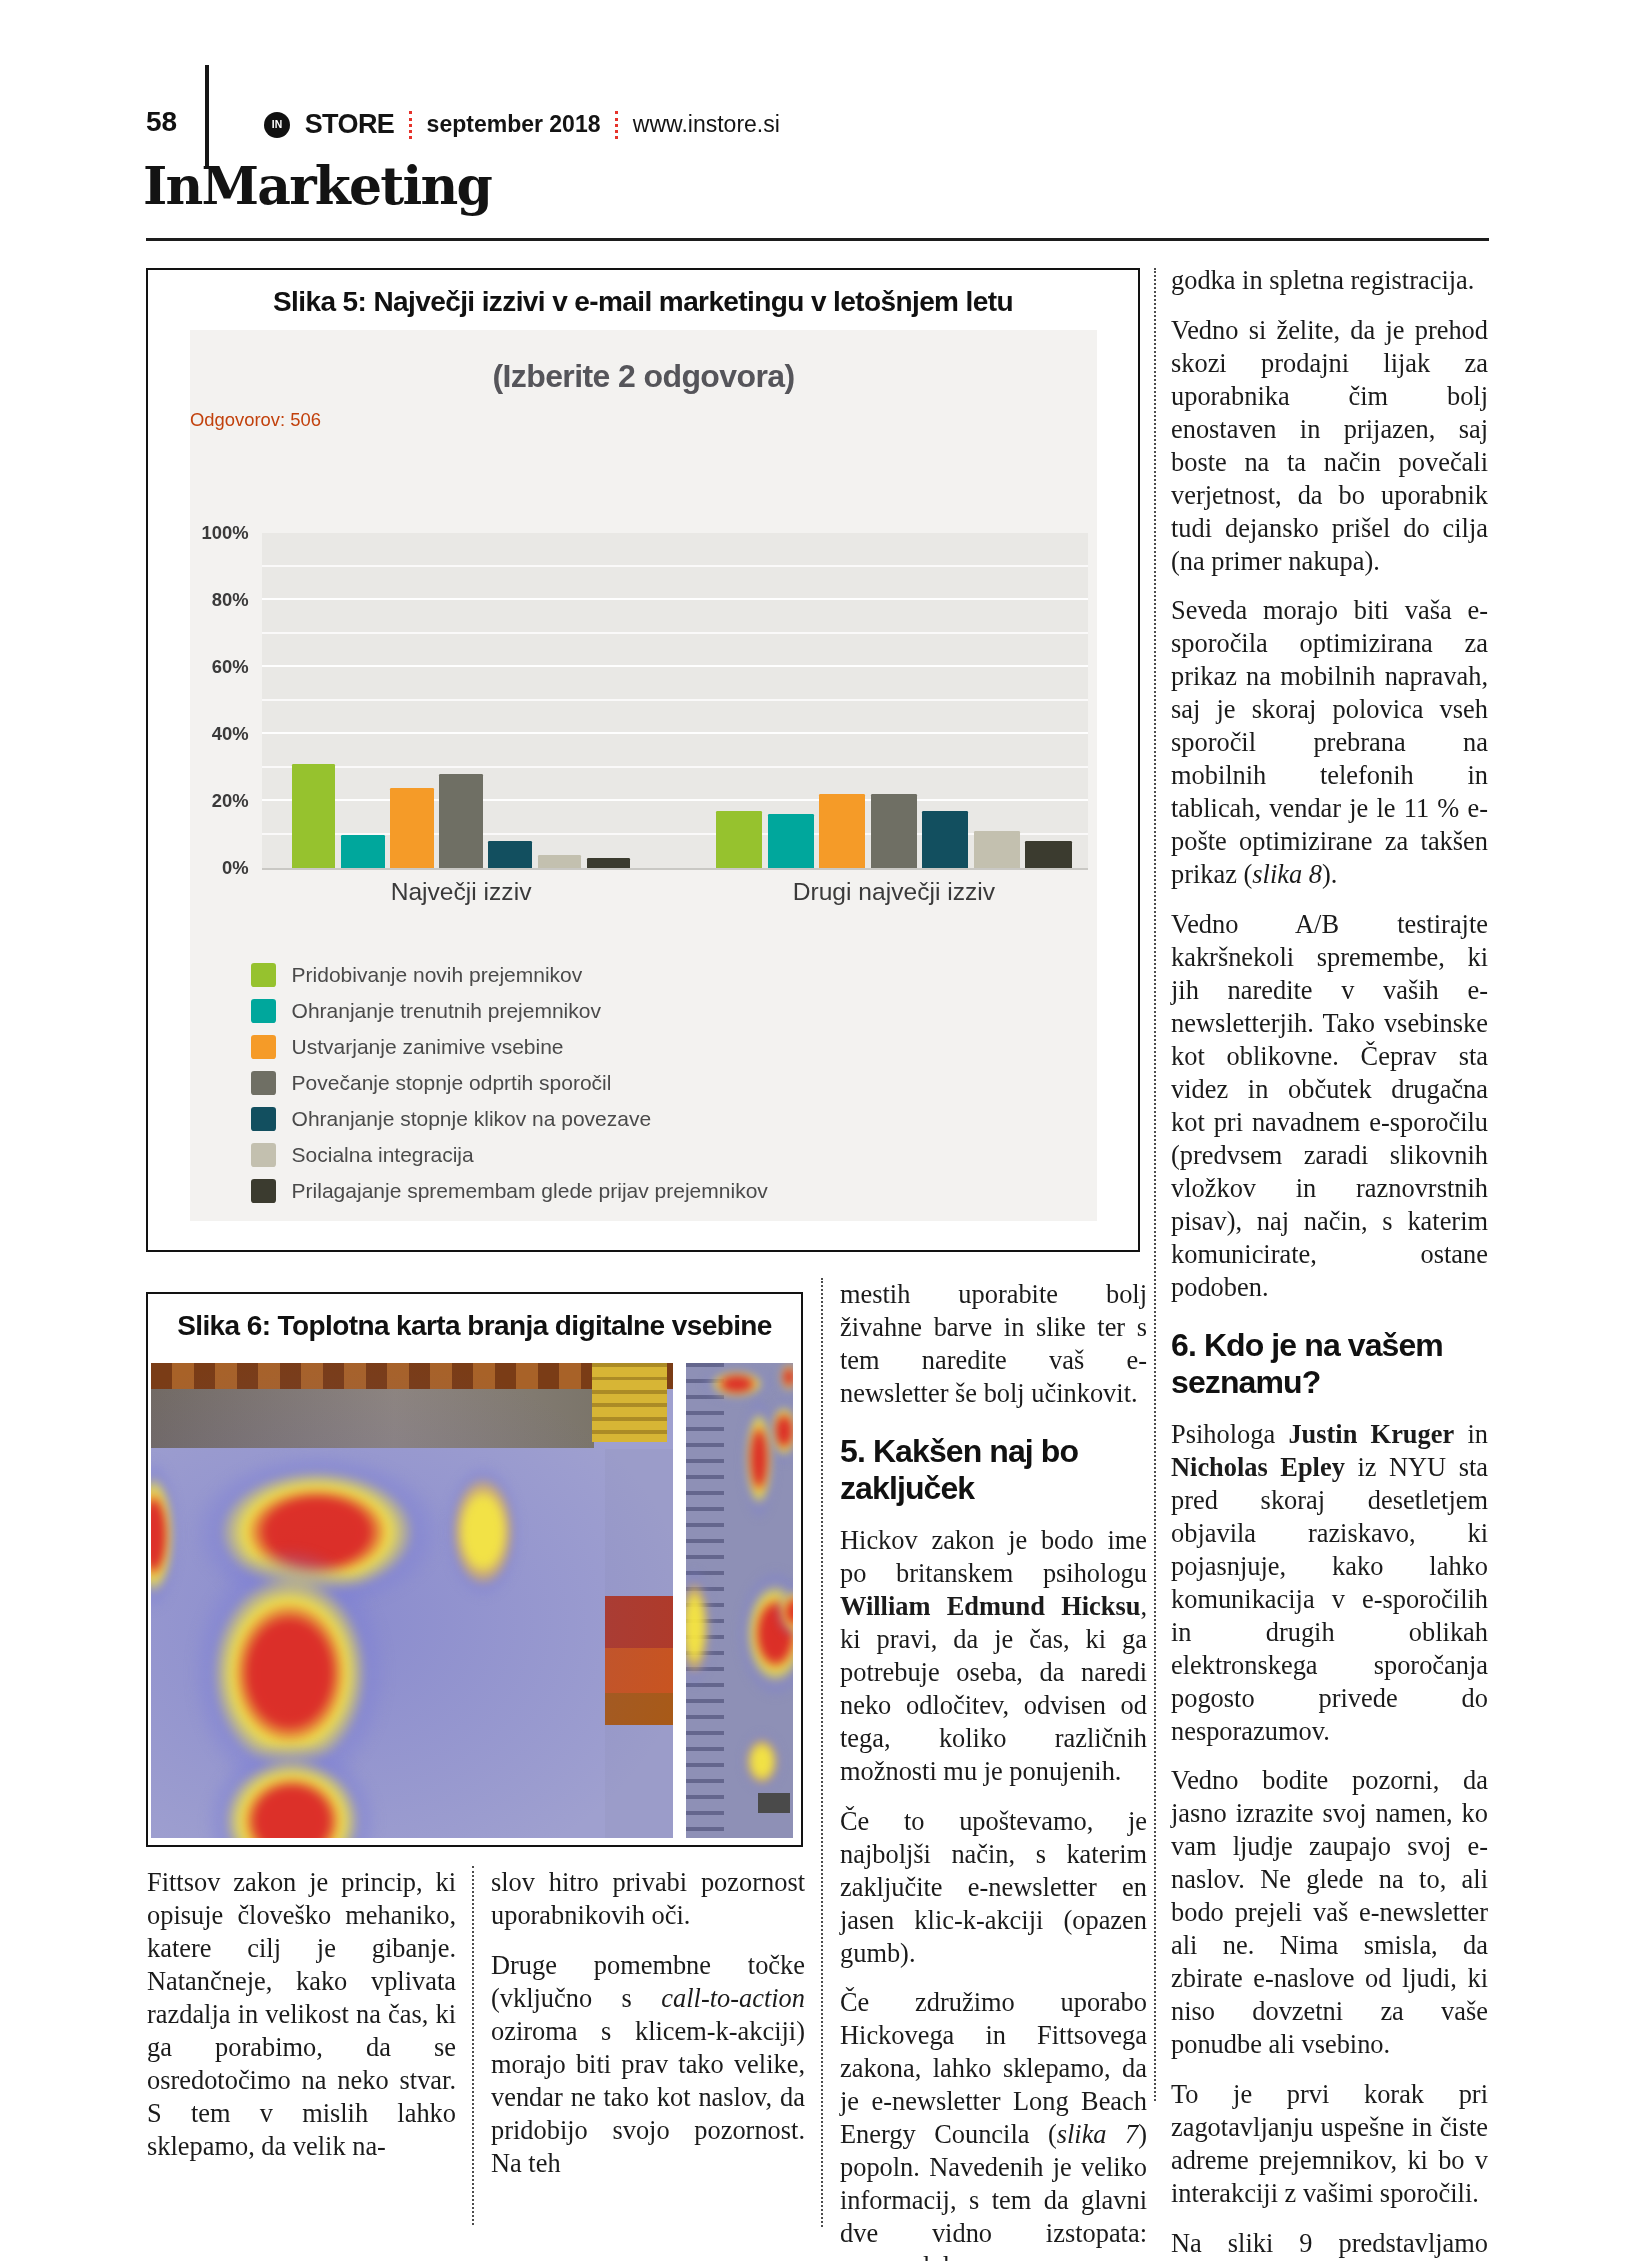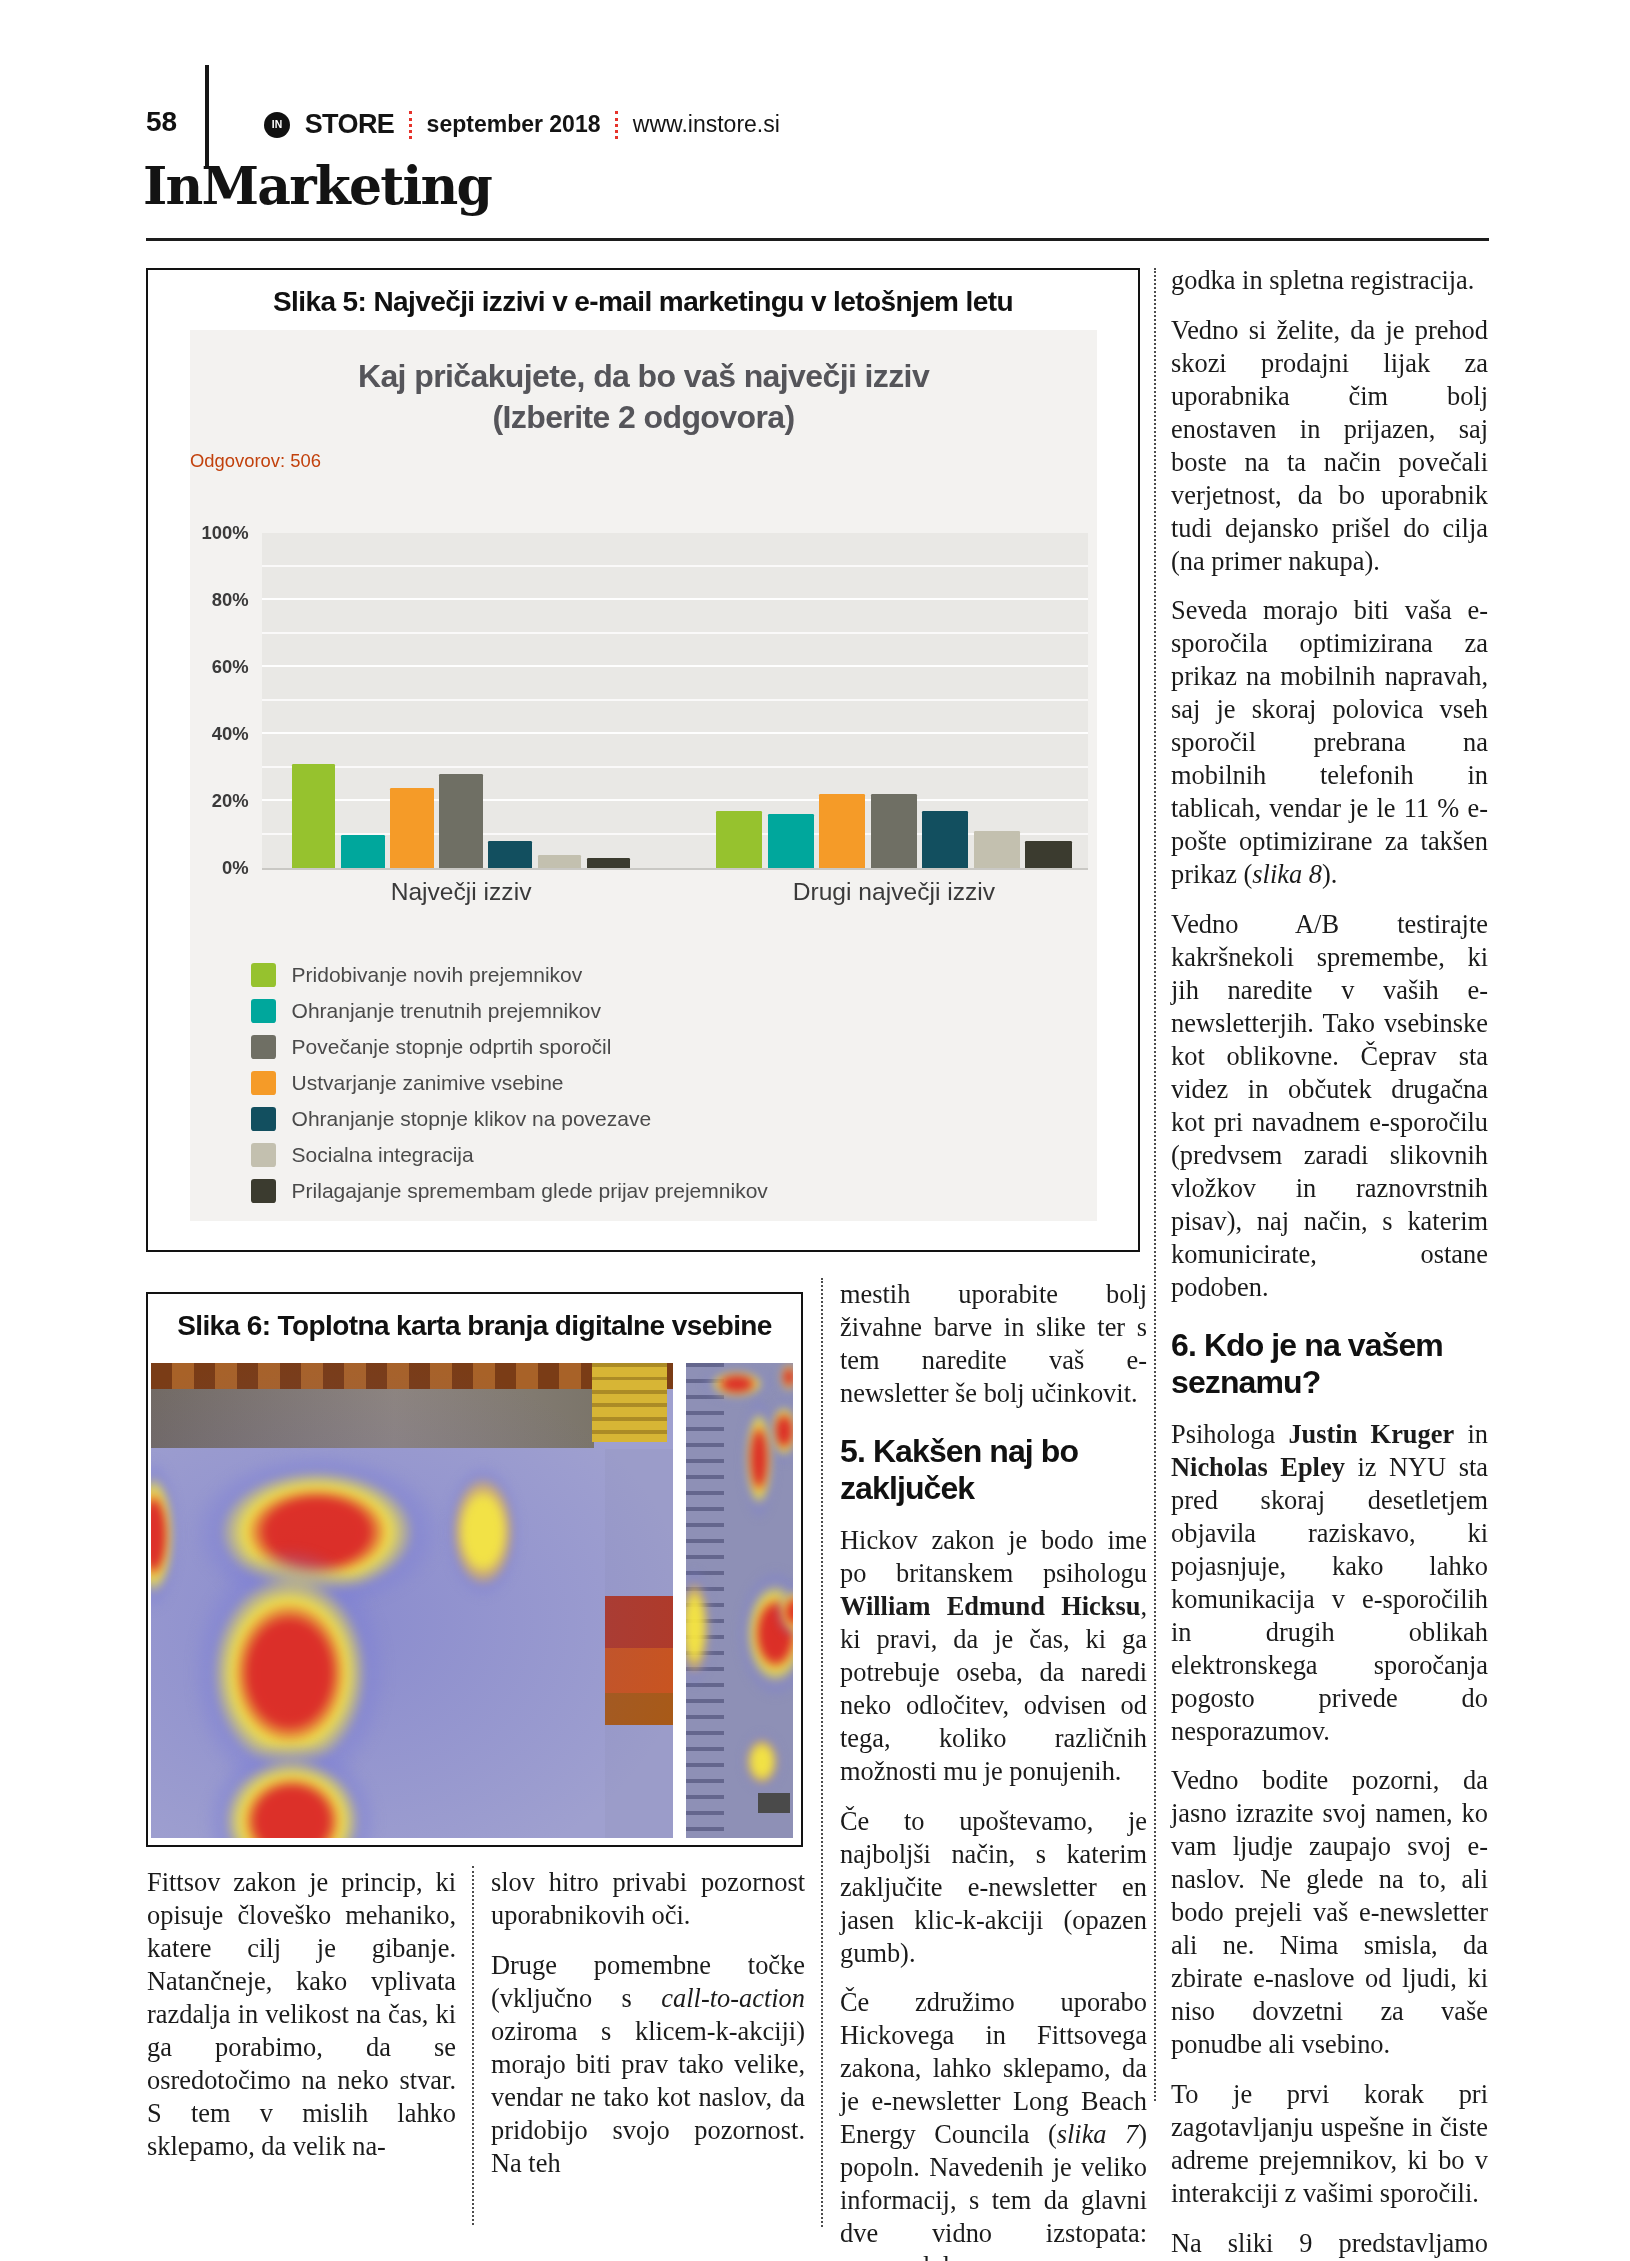--- a/index.html
+++ b/index.html
@@ -104,21 +104,20 @@
   <span class="red-dots"></span>
   <span class="site">www.instore.si</span>
 </div>
 <div class="abs section-title">InMarketing</div>
 <div class="abs head-rule"></div>
 
 <div class="abs figbox fig5">
   <div class="fig-title">Slika 5: Največji izzivi v e-mail marketingu v letošnjem letu</div>
   <div class="chart-wrap">
     <div class="chart-title">
-      <div>Kaj pričakujete, da bo vaš največji izziv</div>
       <div>(Izberite 2 odgovora)</div>
     </div>
     <div class="chart-sub">Odgovorov: 506</div>
     <div class="plot">
         <div class="gridline" style="bottom: 10%;"></div>
         <div class="gridline major" style="bottom: 20%;"></div>
         <div class="gridline" style="bottom: 30%;"></div>
         <div class="gridline major" style="bottom: 40%;"></div>
         <div class="gridline" style="bottom: 50%;"></div>
         <div class="gridline major" style="bottom: 60%;"></div>
@@ -157,26 +156,26 @@
     <div class="legend">
         <div class="legend-item">
           <span class="legend-swatch" style="background: rgb(150, 194, 46);"></span>
           <span class="legend-label">Pridobivanje novih prejemnikov</span>
         </div>
         <div class="legend-item">
           <span class="legend-swatch" style="background: rgb(0, 167, 156);"></span>
           <span class="legend-label">Ohranjanje trenutnih prejemnikov</span>
         </div>
         <div class="legend-item">
+          <span class="legend-swatch" style="background: rgb(245, 155, 40);"></span>
+          <span class="legend-label">Ustvarjanje zanimive vsebine</span>
+        </div>
+        <div class="legend-item">
           <span class="legend-swatch" style="background: rgb(111, 111, 100);"></span>
           <span class="legend-label">Povečanje stopnje odprtih sporočil</span>
-        </div>
-        <div class="legend-item">
-          <span class="legend-swatch" style="background: rgb(245, 155, 40);"></span>
-          <span class="legend-label">Ustvarjanje zanimive vsebine</span>
         </div>
         <div class="legend-item">
           <span class="legend-swatch" style="background: rgb(18, 79, 95);"></span>
           <span class="legend-label">Ohranjanje stopnje klikov na povezave</span>
         </div>
         <div class="legend-item">
           <span class="legend-swatch" style="background: rgb(195, 192, 175);"></span>
           <span class="legend-label">Socialna integracija</span>
         </div>
         <div class="legend-item">

